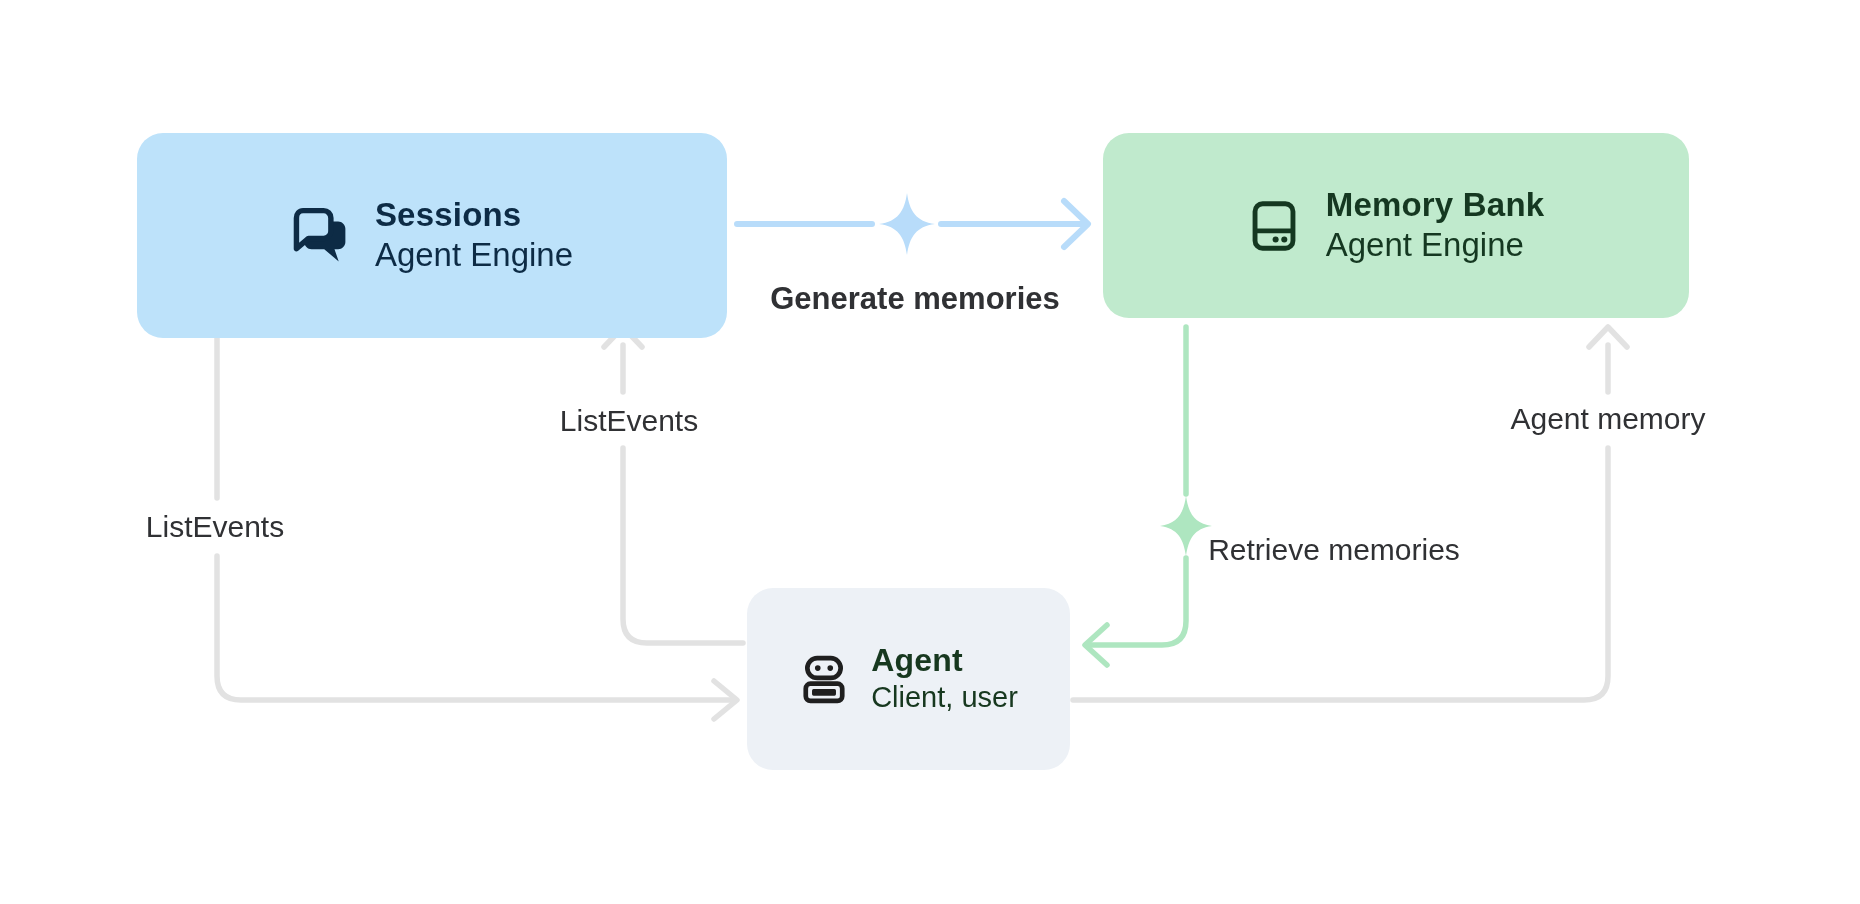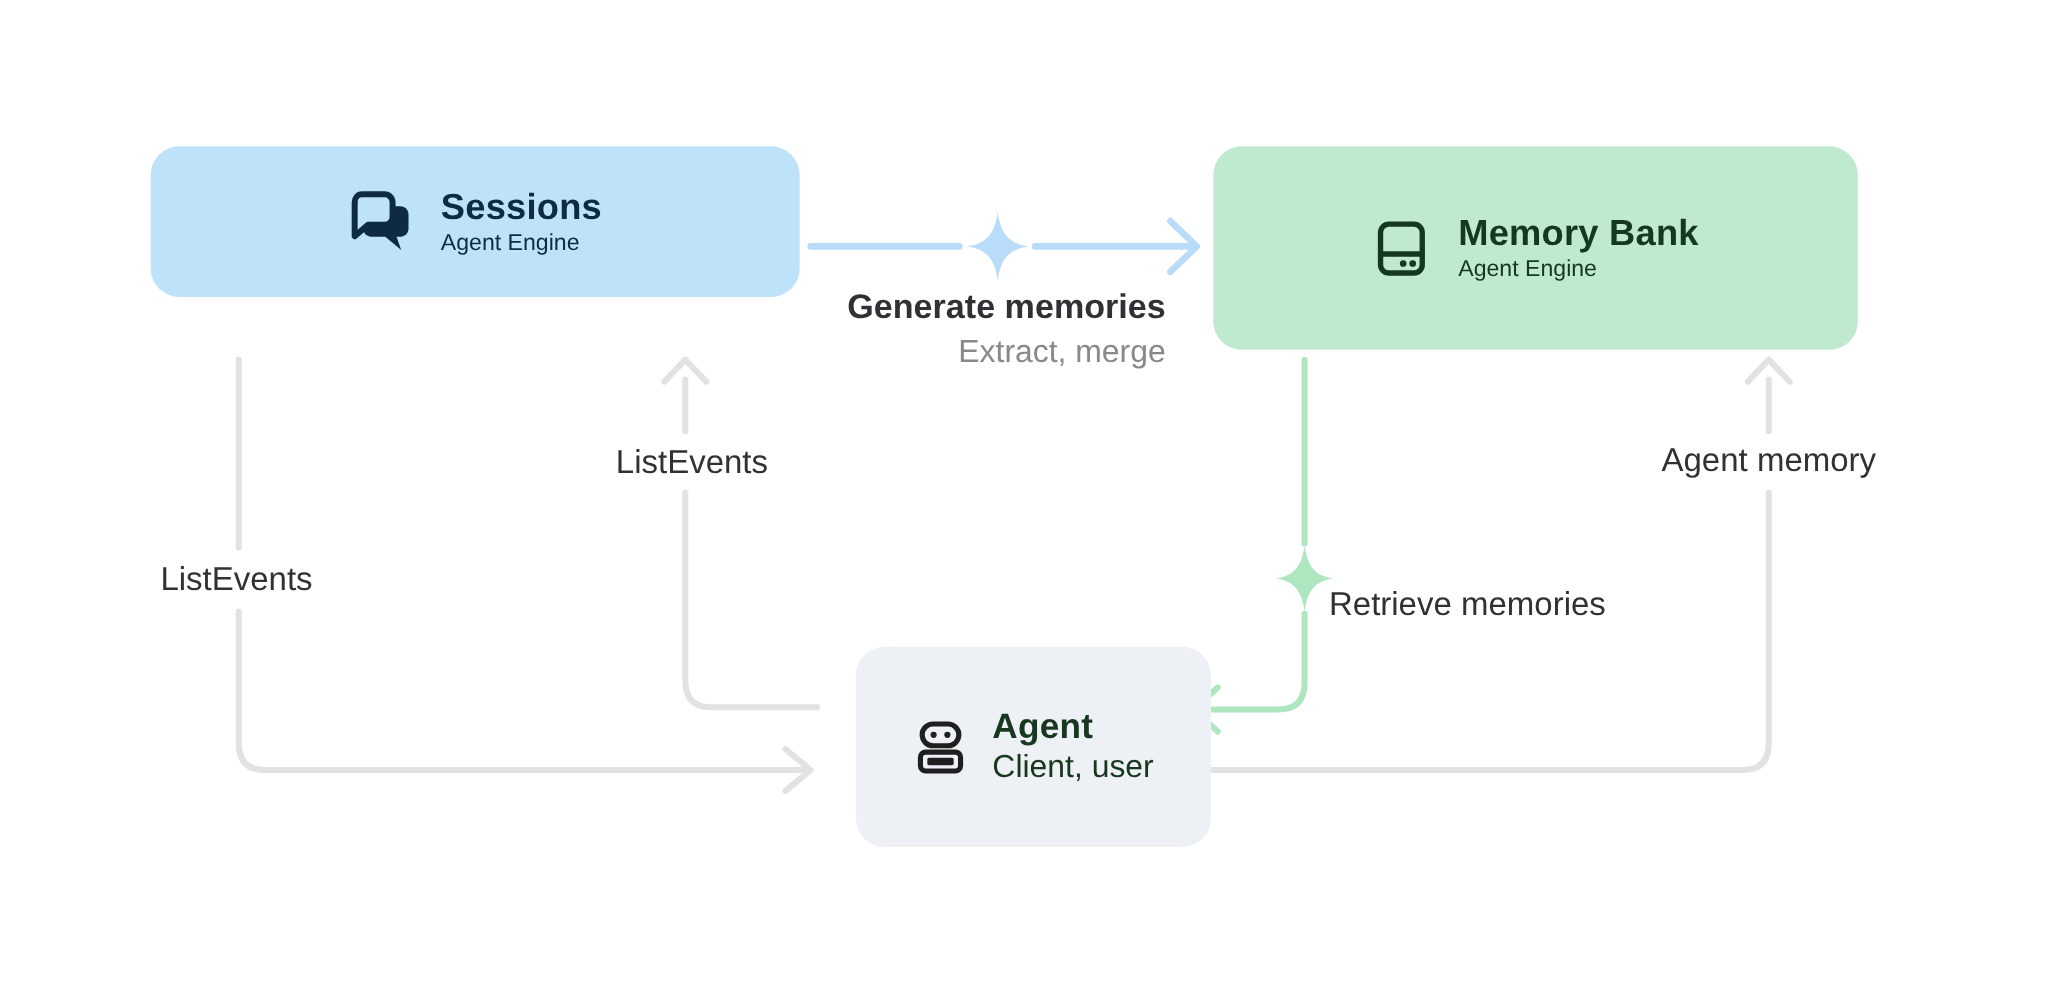--- a/index.html
+++ b/index.html
@@ -30,39 +30,38 @@
   .node {
     position: absolute;
     display: flex;
     align-items: center;
     justify-content: center;
     gap: 26px;
     border-radius: 26px;
     z-index: 2;
   }
   .node-sessions {
-    left: 137px; top: 133px; width: 590px; height: 137px;
+    left: 137px; top: 133px; width: 590px; height: 205px;
     background: var(--sessions-bg);
     color: var(--sessions-fg);
   }
   .node-memory {
     left: 1103px; top: 133px; width: 586px; height: 185px;
     background: var(--memory-bg);
     color: var(--memory-fg);
   }
   .node-agent {
     left: 747px; top: 588px; width: 323px; height: 182px;
     background: var(--agent-bg);
     color: var(--agent-fg);
     gap: 22px;
-    margin-left: 31px;
   }
   .node-text { display: flex; flex-direction: column; }
   .node-title    { font-size: 33px; font-weight: 700; line-height: 1.18; letter-spacing: 0.2px; }
-  .node-subtitle { font-size: 21px; font-weight: 400; line-height: 1.22; }
+  .node-subtitle { font-size: 33px; font-weight: 400; line-height: 1.22; }
   .node-agent .node-title    { font-size: 32px; }
   .node-agent .node-subtitle { font-size: 29px; }
 
   .node-icon { flex: 0 0 auto; display: block; }
   .icon-stroke { fill: none; stroke: currentColor; stroke-width: 4.5; stroke-linejoin: round; stroke-linecap: round; }
   .icon-fill   { fill: currentColor; stroke: none; }
   .bubble-front { fill: var(--sessions-bg); stroke: currentColor; stroke-width: 4.5; stroke-linejoin: round; }
   .node-agent .node-icon { color: var(--agent-icon); }
 
   .edge-label {
@@ -168,21 +167,20 @@
       <rect class="icon-fill" x="12.5" y="33.5" width="23" height="6.5" rx="1.5"></rect>
     </svg>
     <div class="node-text">
       <div class="node-title">Agent</div>
       <div class="node-subtitle">Client, user</div>
     </div>
   </div>
 
   <div class="edge-label edge-label-stack" style="left:915px; top:299px;">
     <div class="edge-label-main">Generate memories</div>
-    <div class="edge-label-sub">Extract, merge</div>
   </div>
 
   <div class="edge-label" style="left:629px; top:421px;">ListEvents</div>
 
   <div class="edge-label" style="left:215px; top:527px;">ListEvents</div>
 
   <div class="edge-label" style="left:1334px; top:525px;margin-top:25px;">Retrieve memories</div>
 
   <div class="edge-label" style="left:1608px; top:419px;">Agent memory</div>
 

